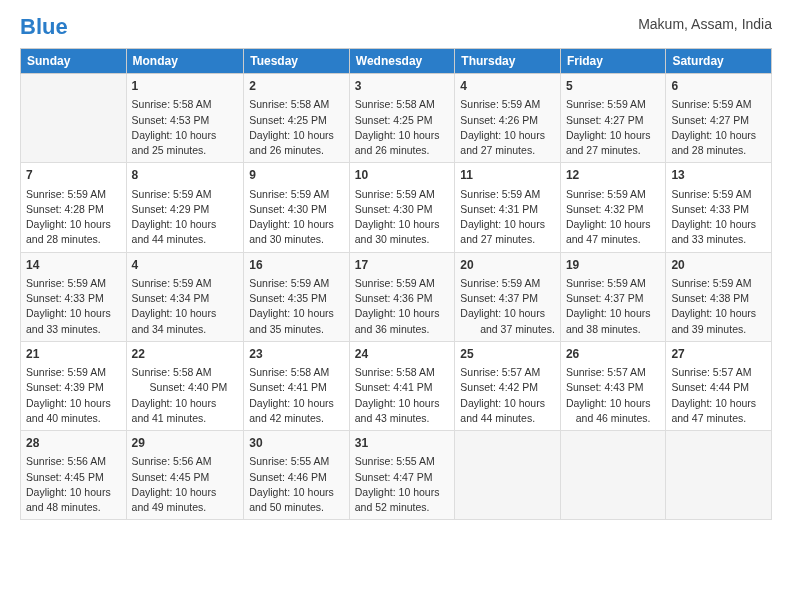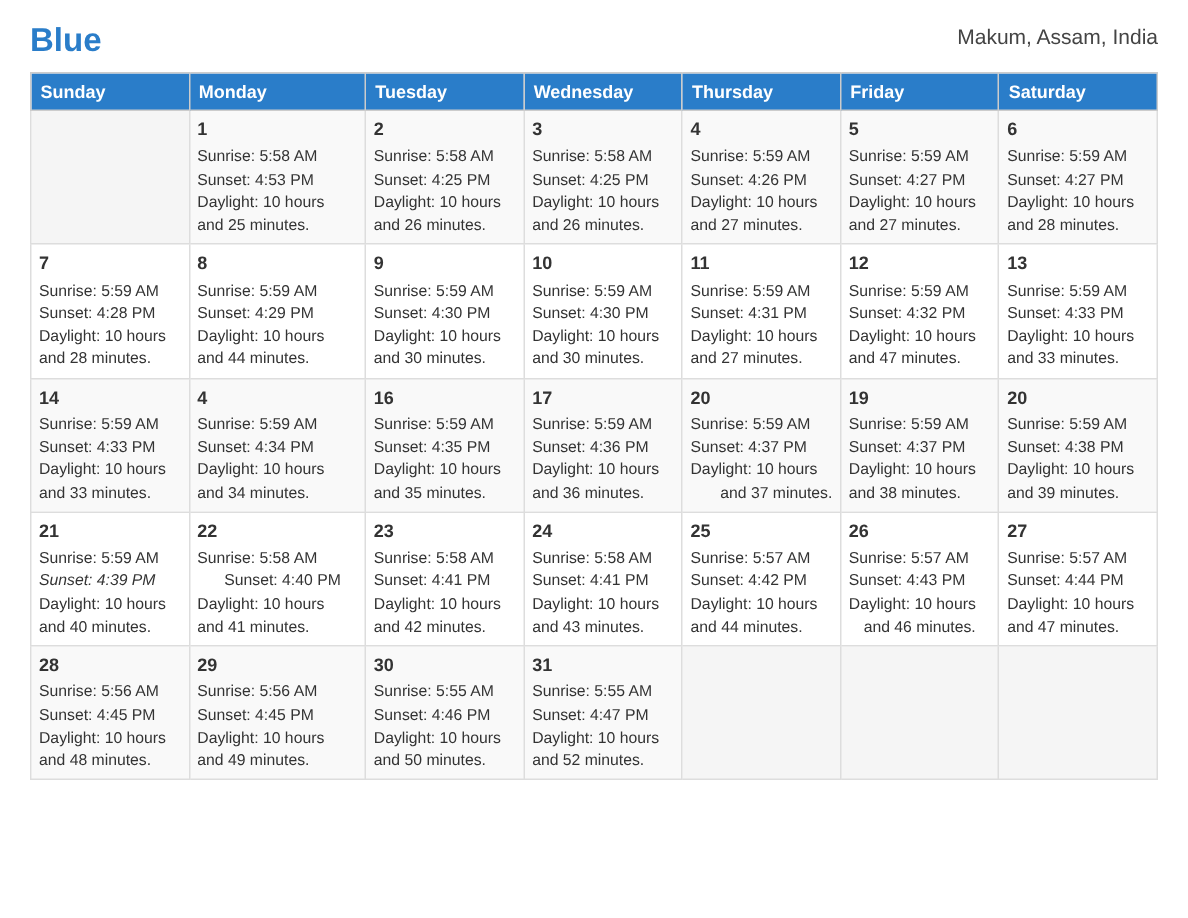--- a/index.html
+++ b/index.html
@@ -248,21 +248,21 @@
             <span style="display: block;">Sunrise: 5:59 AM</span>
             <span style="display: block;">Sunset: 4:38 PM</span>
             <span style="display: block;">Daylight: 10 hours</span>
             <span style="display: block;">and 39 minutes.</span>
           </td>
         </tr>
         <tr>
           <td>
             <span class="day-number">21</span>
             <span style="display: block;">Sunrise: 5:59 AM</span>
-            <span style="display: block; font-style: italic;">Sunset: 4:39 PM</span>
+            <span style="display: block;">Sunset: 4:39 PM</span>
             <span style="display: block;">Daylight: 10 hours</span>
             <span style="display: block;">and 40 minutes.</span>
           </td>
           <td>
             <span class="day-number">22</span>
             <span style="display: block;">Sunrise: 5:58 AM</span>
             <span style="display: block; margin-left: 18px;">Sunset: 4:40 PM</span>
             <span style="display: block;">Daylight: 10 hours</span>
             <span style="display: block;">and 41 minutes.</span>
           </td>

